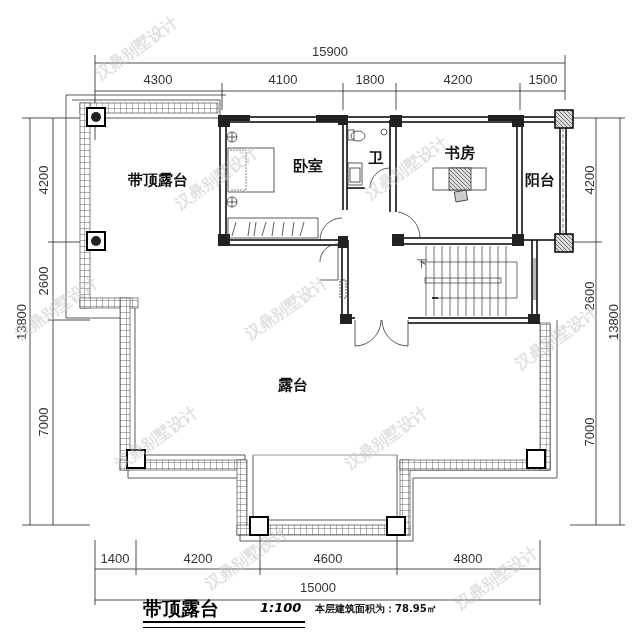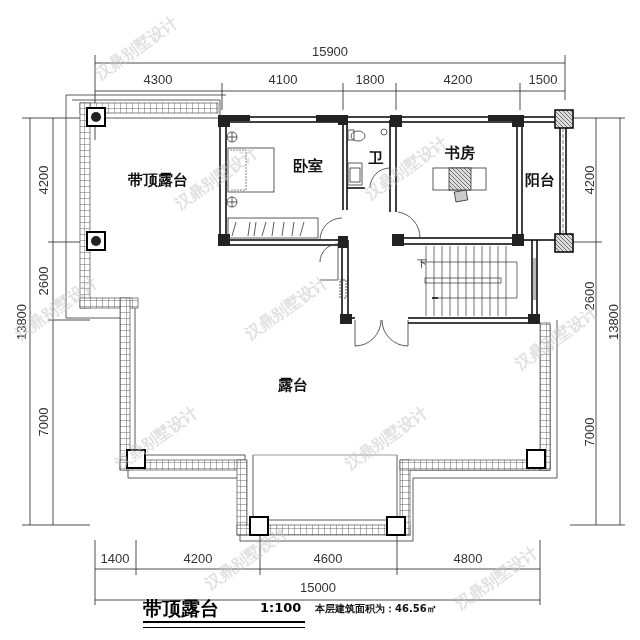--- a/index.html
+++ b/index.html
@@ -2,21 +2,21 @@
 <html><head>
 <meta charset="utf-8">
 <style>
   html,body{margin:0;padding:0;background:#fff;}
   body{width:640px;height:640px;position:relative;overflow:hidden;font-family:"Liberation Sans","DejaVu Sans",sans-serif;}
   svg{position:absolute;left:0;top:0;}
   .dim{font-family:"Liberation Sans",sans-serif;font-size:13px;fill:#333;}
   .room{font-family:"DejaVu Sans",sans-serif;font-size:15px;font-weight:bold;fill:#111;}
   .title{position:absolute;left:143px;top:596px;font-family:"DejaVu Sans",sans-serif;font-weight:bold;font-size:19px;color:#000;}
   .title-underline{position:absolute;left:143px;top:621px;width:162px;height:4px;border-top:2px solid #000;border-bottom:1px solid #000;}
-  .scale{position:absolute;left:260px;top:600px;font-family:"DejaVu Sans",sans-serif;font-weight:bold;font-size:13px;}
+  .scale{position:absolute;left:260px;top:600px;font-family:"DejaVu Sans",sans-serif;font-weight:bold;font-size:13px;font-style:italic;}
   .area{position:absolute;left:315px;top:602px;font-family:"DejaVu Sans",sans-serif;font-weight:bold;font-size:10px;color:#111;}
   .wm{font-family:"DejaVu Sans",sans-serif;font-size:16px;fill:#c8c8c8;opacity:0.55;font-weight:bold;}
 </style>
 </head>
 <body>
 
 <svg width="640" height="640" viewBox="0 0 640 640">
   <defs>
     <pattern id="grid" width="6" height="6" patternUnits="userSpaceOnUse">
       <rect width="6" height="6" fill="#fff"></rect>
@@ -268,13 +268,13 @@
     <text class="wm" transform="translate(120,470) rotate(-35)">汉鼎别墅设计</text>
     <text class="wm" transform="translate(350,470) rotate(-35)">汉鼎别墅设计</text>
     <text class="wm" transform="translate(210,590) rotate(-35)">汉鼎别墅设计</text>
     <text class="wm" transform="translate(460,610) rotate(-35)">汉鼎别墅设计</text>
   </g>
 </svg>
 
 <div class="title">带顶露台</div>
 <div class="title-underline"></div>
 <div class="scale">1:100</div>
-<div class="area">本层建筑面积为：46.56㎡</div>
+<div class="area">本层建筑面积为：78.95㎡</div>
 
 </body></html>

